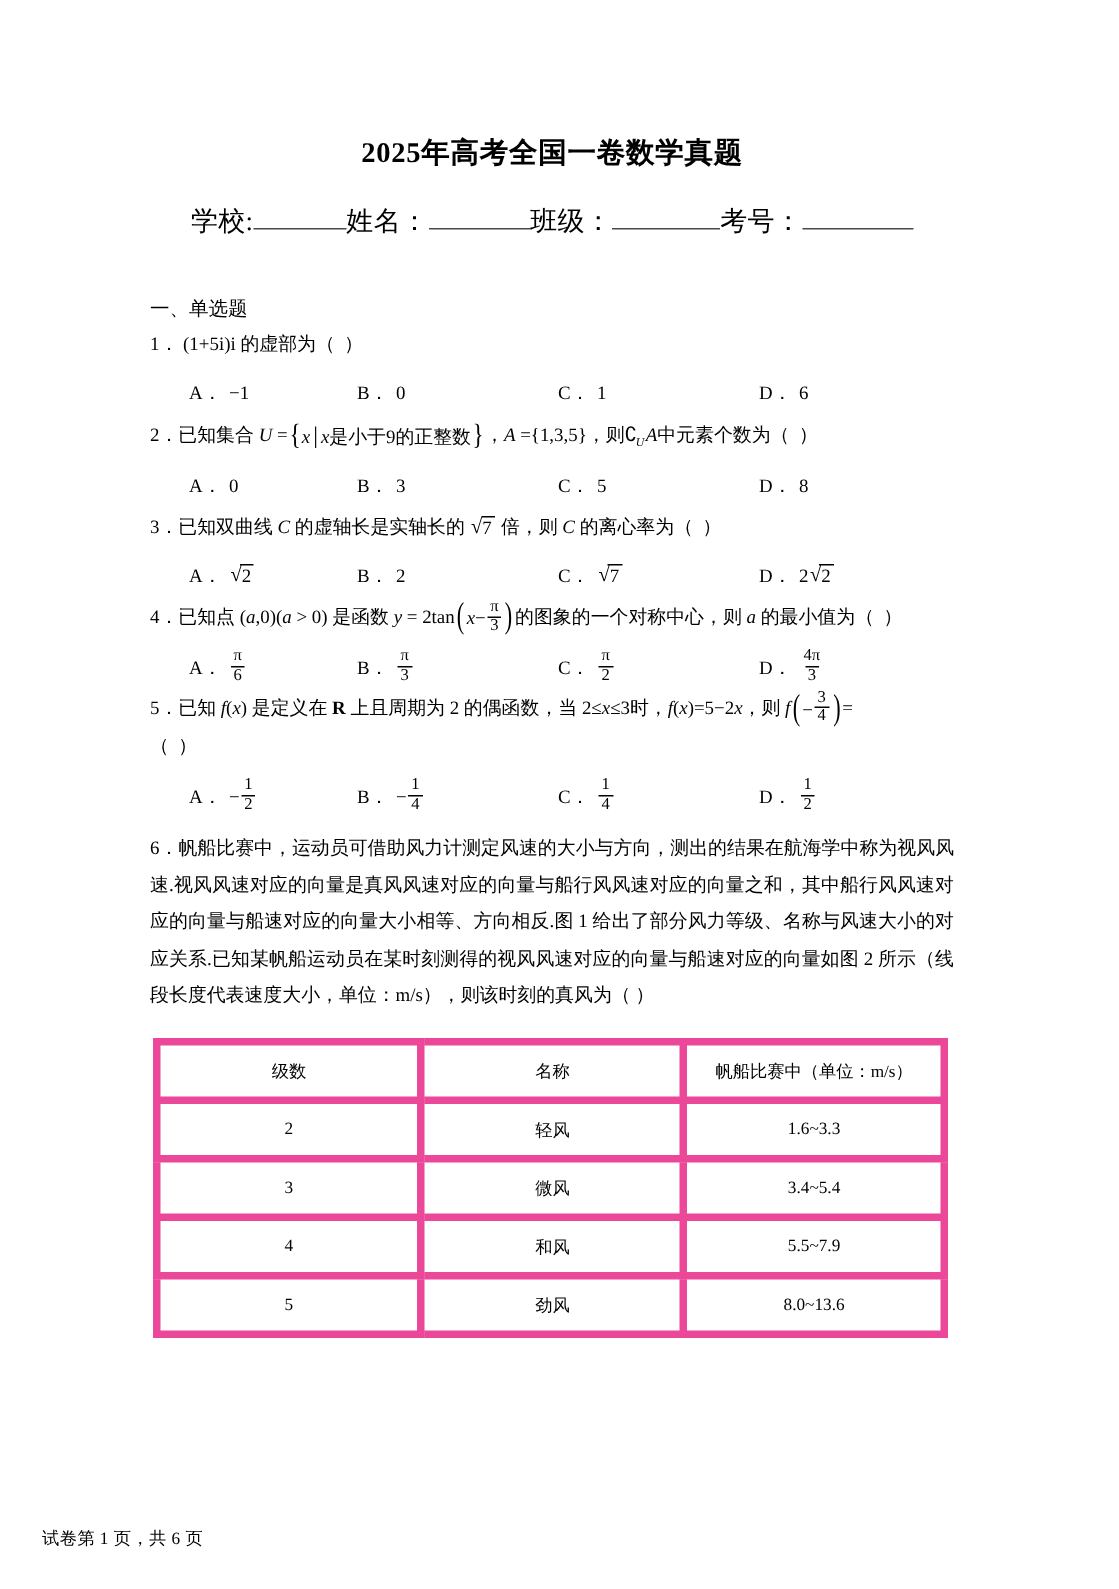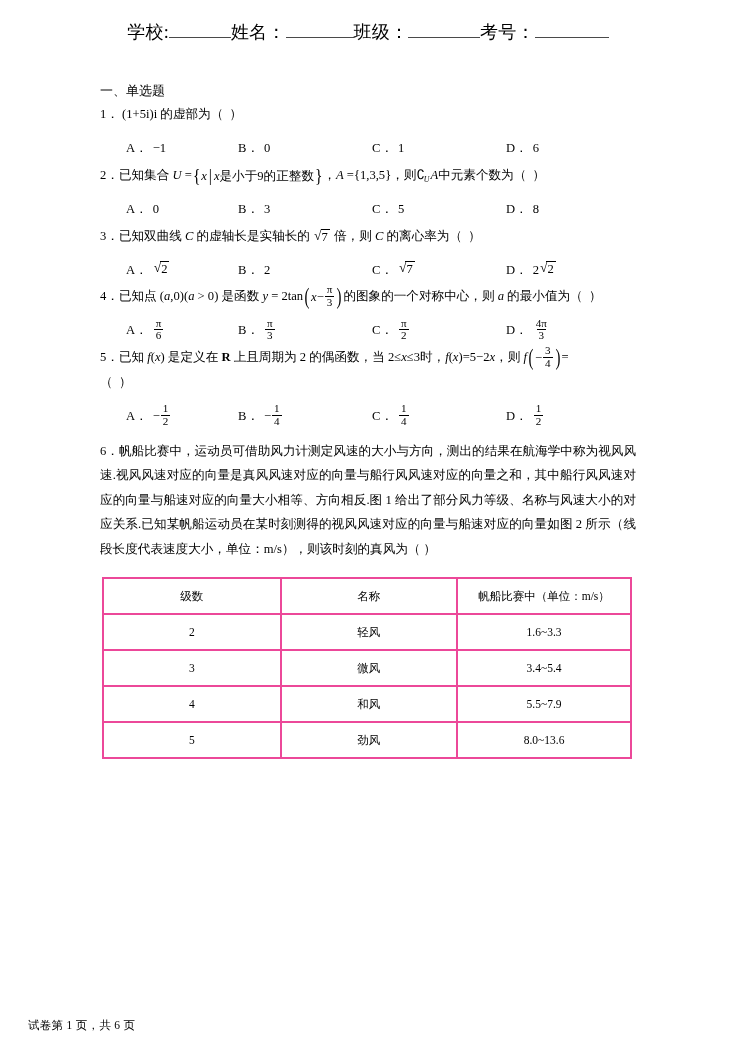--- a/index.html
+++ b/index.html
@@ -176,21 +176,21 @@
 
   
   .wind-table {
     border-collapse: collapse;
     margin-top: 16px;
     margin-left: 2px;
     width: 530px;
     font-size: 11.5px;
   }
   .wind-table td {
-    border: 2px solid #ec4899;
+    border: 5px solid #ec4899;
     text-align: center;
     height: 34px;
     padding: 0 4px;
   }
   .wind-table .c0 { width: 179px; }
   .wind-table .c1 { width: 178px; font-family: Liberation Mono, monospace; }
   .wind-table .c2 { width: 173px; }
 
   
   .footer {
@@ -203,20 +203,21 @@
     letter-spacing: 0.3px;
     margin-left: 16px;
   }
 </style>
 </head>
 <body>
 
 <div class="page">
   <div class="inner">
 
+    <div class="doc-title">2025年高考全国一卷数学真题</div>
 
     <div class="info-line">
       <span>学校:</span><span class="blank bl-1"></span><span>姓名：</span><span class="blank bl-2"></span><span>班级：</span><span class="blank bl-3"></span><span>考号：</span><span class="blank bl-4"></span>
     </div>
 
     <div class="section-head">一、单选题</div>
 
     <div class="q">
       <span class="q-stem"><span class="q-num">1．</span>
         <span class="mr">(1+5</span><span class="mr">i)i</span> 的虚部为（&nbsp;&nbsp;）

